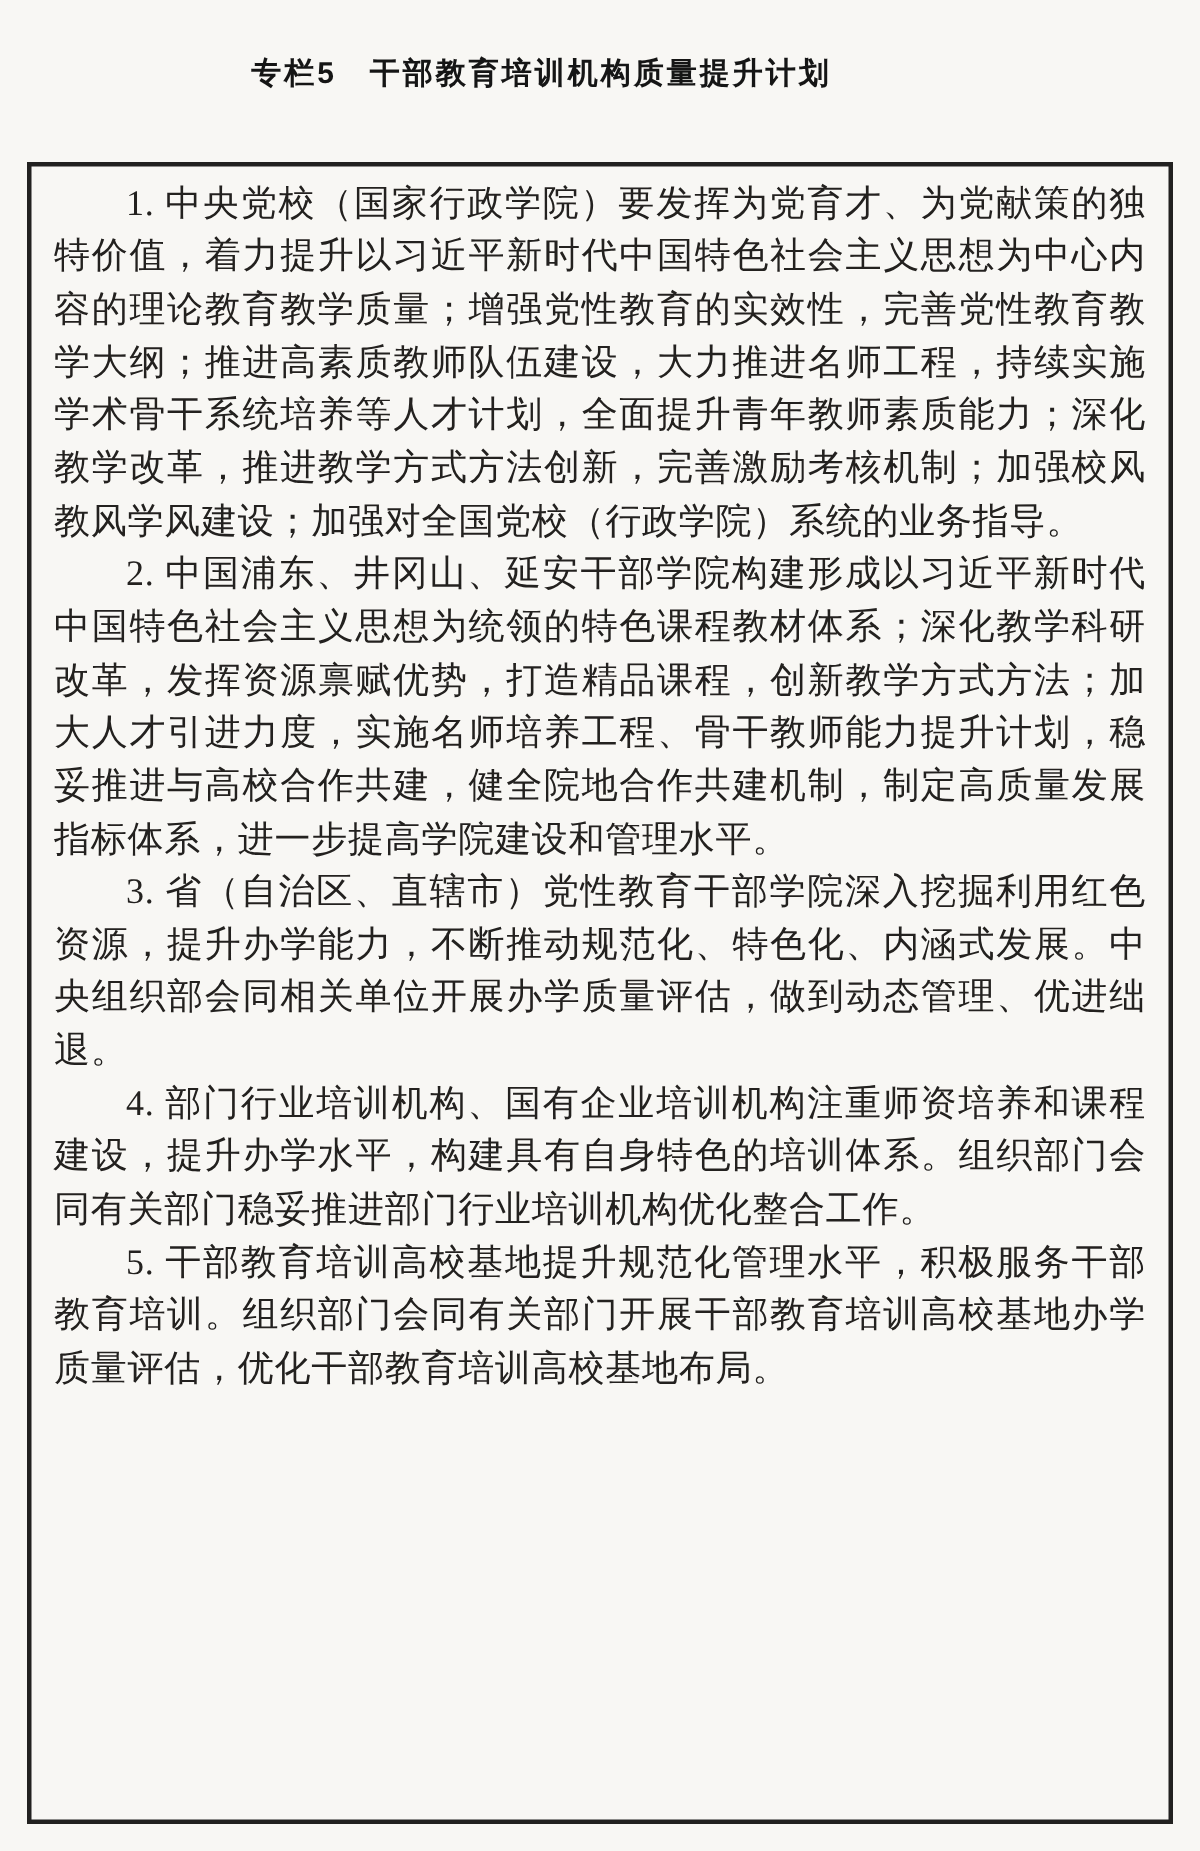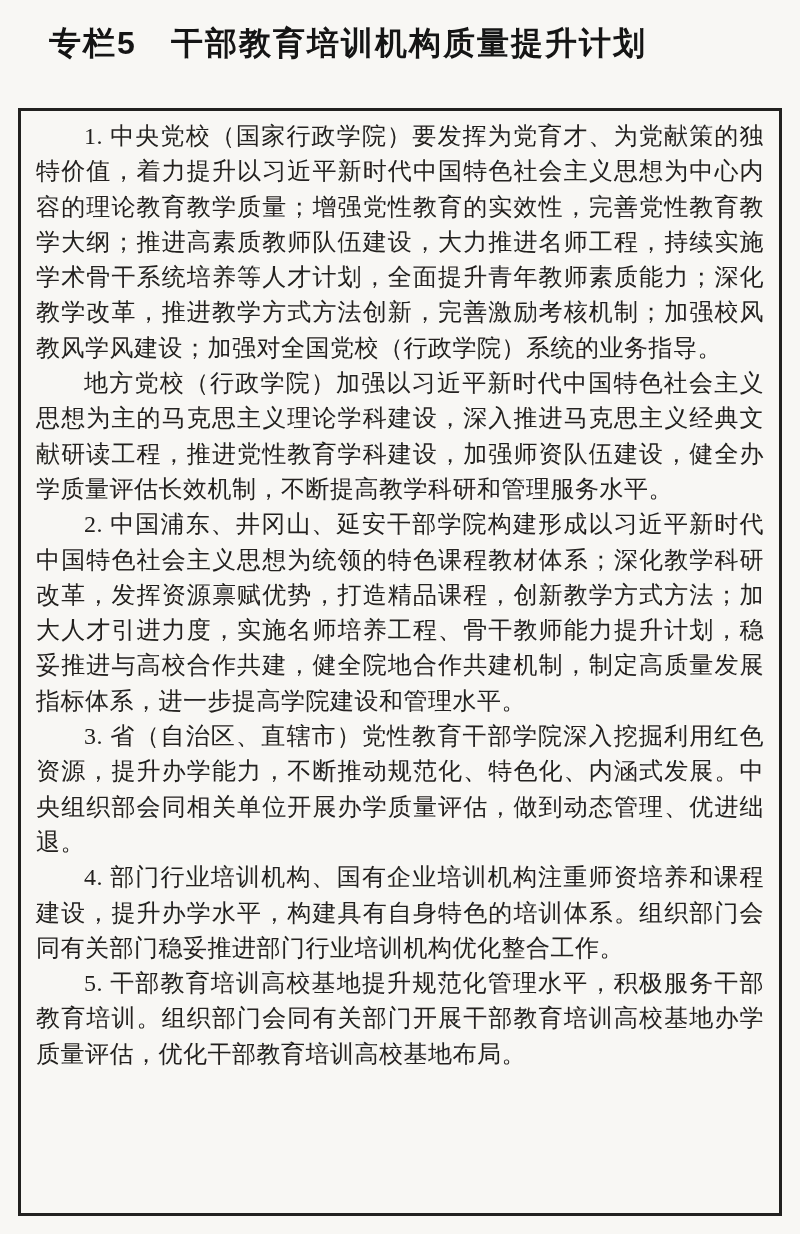--- a/index.html
+++ b/index.html
@@ -7,29 +7,29 @@
     padding: 0;
   }
   body {
     width: 800px;
     height: 1234px;
     background: #f8f7f4;
     position: relative;
     overflow: hidden;
   }
   .page-title {
-    margin: 0;
+    margin: 13px;
     position: absolute;
     top: 22px;
     left: 0;
     width: 696px;
     text-align: center;
     font-family: "Liberation Sans", sans-serif;
     font-weight: bold;
-    font-size: 32px;
+    font-size: 20px;
     letter-spacing: 2px;
     color: #151515;
   }
   .content-box {
     position: absolute;
     left: 18px;
     top: 108px;
     width: 764px;
     height: 1108px;
     box-sizing: border-box;
@@ -49,19 +49,18 @@
   }
 </style>
 </head>
 <body>
 
 <div>
   <h1 class="page-title">专栏5　干部教育培训机构质量提升计划</h1>
 
   <div class="content-box">
     <p>1. 中央党校（国家行政学院）要发挥为党育才、为党献策的独特价值，着力提升以习近平新时代中国特色社会主义思想为中心内容的理论教育教学质量；增强党性教育的实效性，完善党性教育教学大纲；推进高素质教师队伍建设，大力推进名师工程，持续实施学术骨干系统培养等人才计划，全面提升青年教师素质能力；深化教学改革，推进教学方式方法创新，完善激励考核机制；加强校风教风学风建设；加强对全国党校（行政学院）系统的业务指导。</p>
-    <p>地方党校（行政学院）加强以习近平新时代中国特色社会主义思想为主的马克思主义理论学科建设，深入推进马克思主义经典文献研读工程，推进党性教育学科建设，加强师资队伍建设，健全办学质量评估长效机制，不断提高教学科研和管理服务水平。</p>
     <p>2. 中国浦东、井冈山、延安干部学院构建形成以习近平新时代中国特色社会主义思想为统领的特色课程教材体系；深化教学科研改革，发挥资源禀赋优势，打造精品课程，创新教学方式方法；加大人才引进力度，实施名师培养工程、骨干教师能力提升计划，稳妥推进与高校合作共建，健全院地合作共建机制，制定高质量发展指标体系，进一步提高学院建设和管理水平。</p>
     <p>3. 省（自治区、直辖市）党性教育干部学院深入挖掘利用红色资源，提升办学能力，不断推动规范化、特色化、内涵式发展。中央组织部会同相关单位开展办学质量评估，做到动态管理、优进绌退。</p>
     <p>4. 部门行业培训机构、国有企业培训机构注重师资培养和课程建设，提升办学水平，构建具有自身特色的培训体系。组织部门会同有关部门稳妥推进部门行业培训机构优化整合工作。</p>
     <p>5. 干部教育培训高校基地提升规范化管理水平，积极服务干部教育培训。组织部门会同有关部门开展干部教育培训高校基地办学质量评估，优化干部教育培训高校基地布局。</p>
   </div>
 </div>
 
 </body></html>

